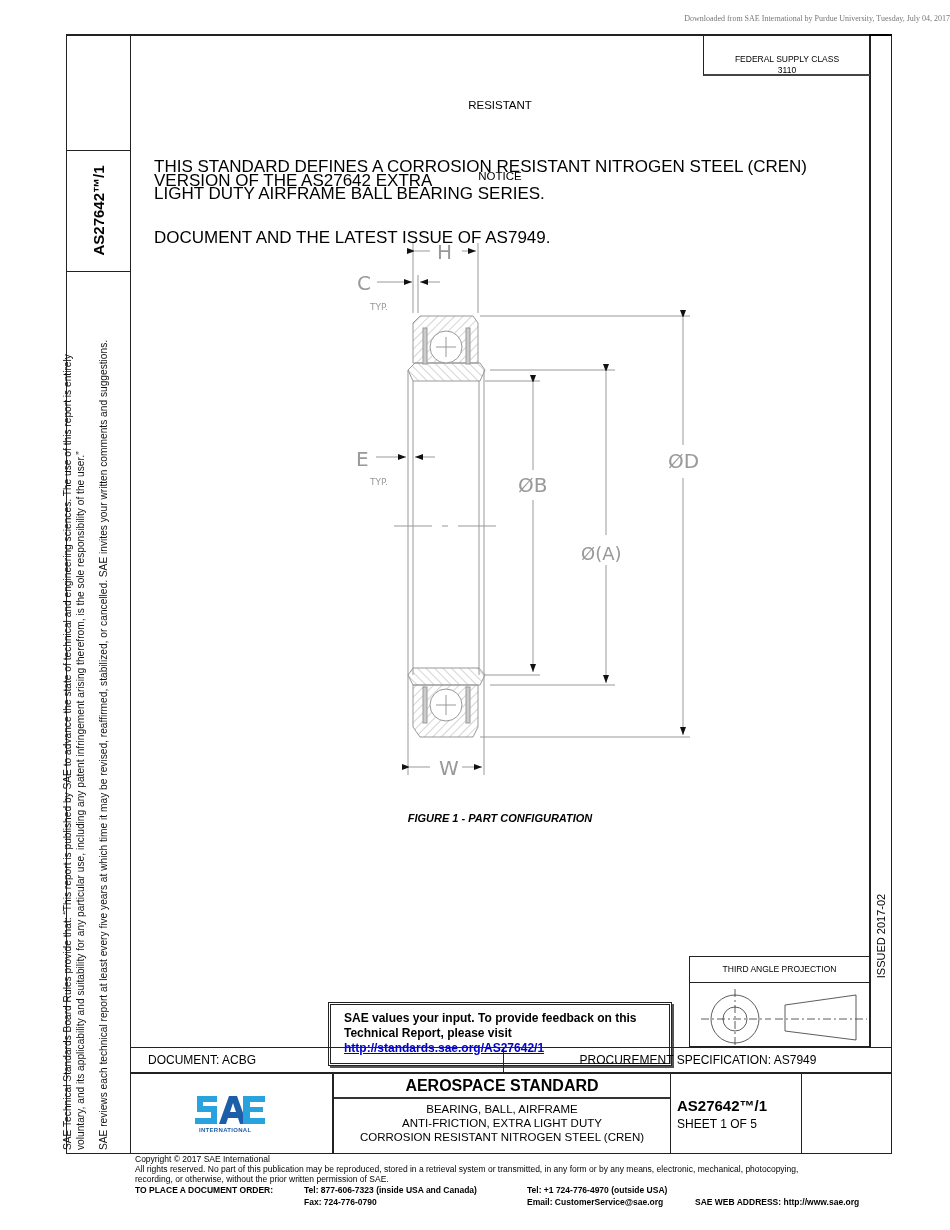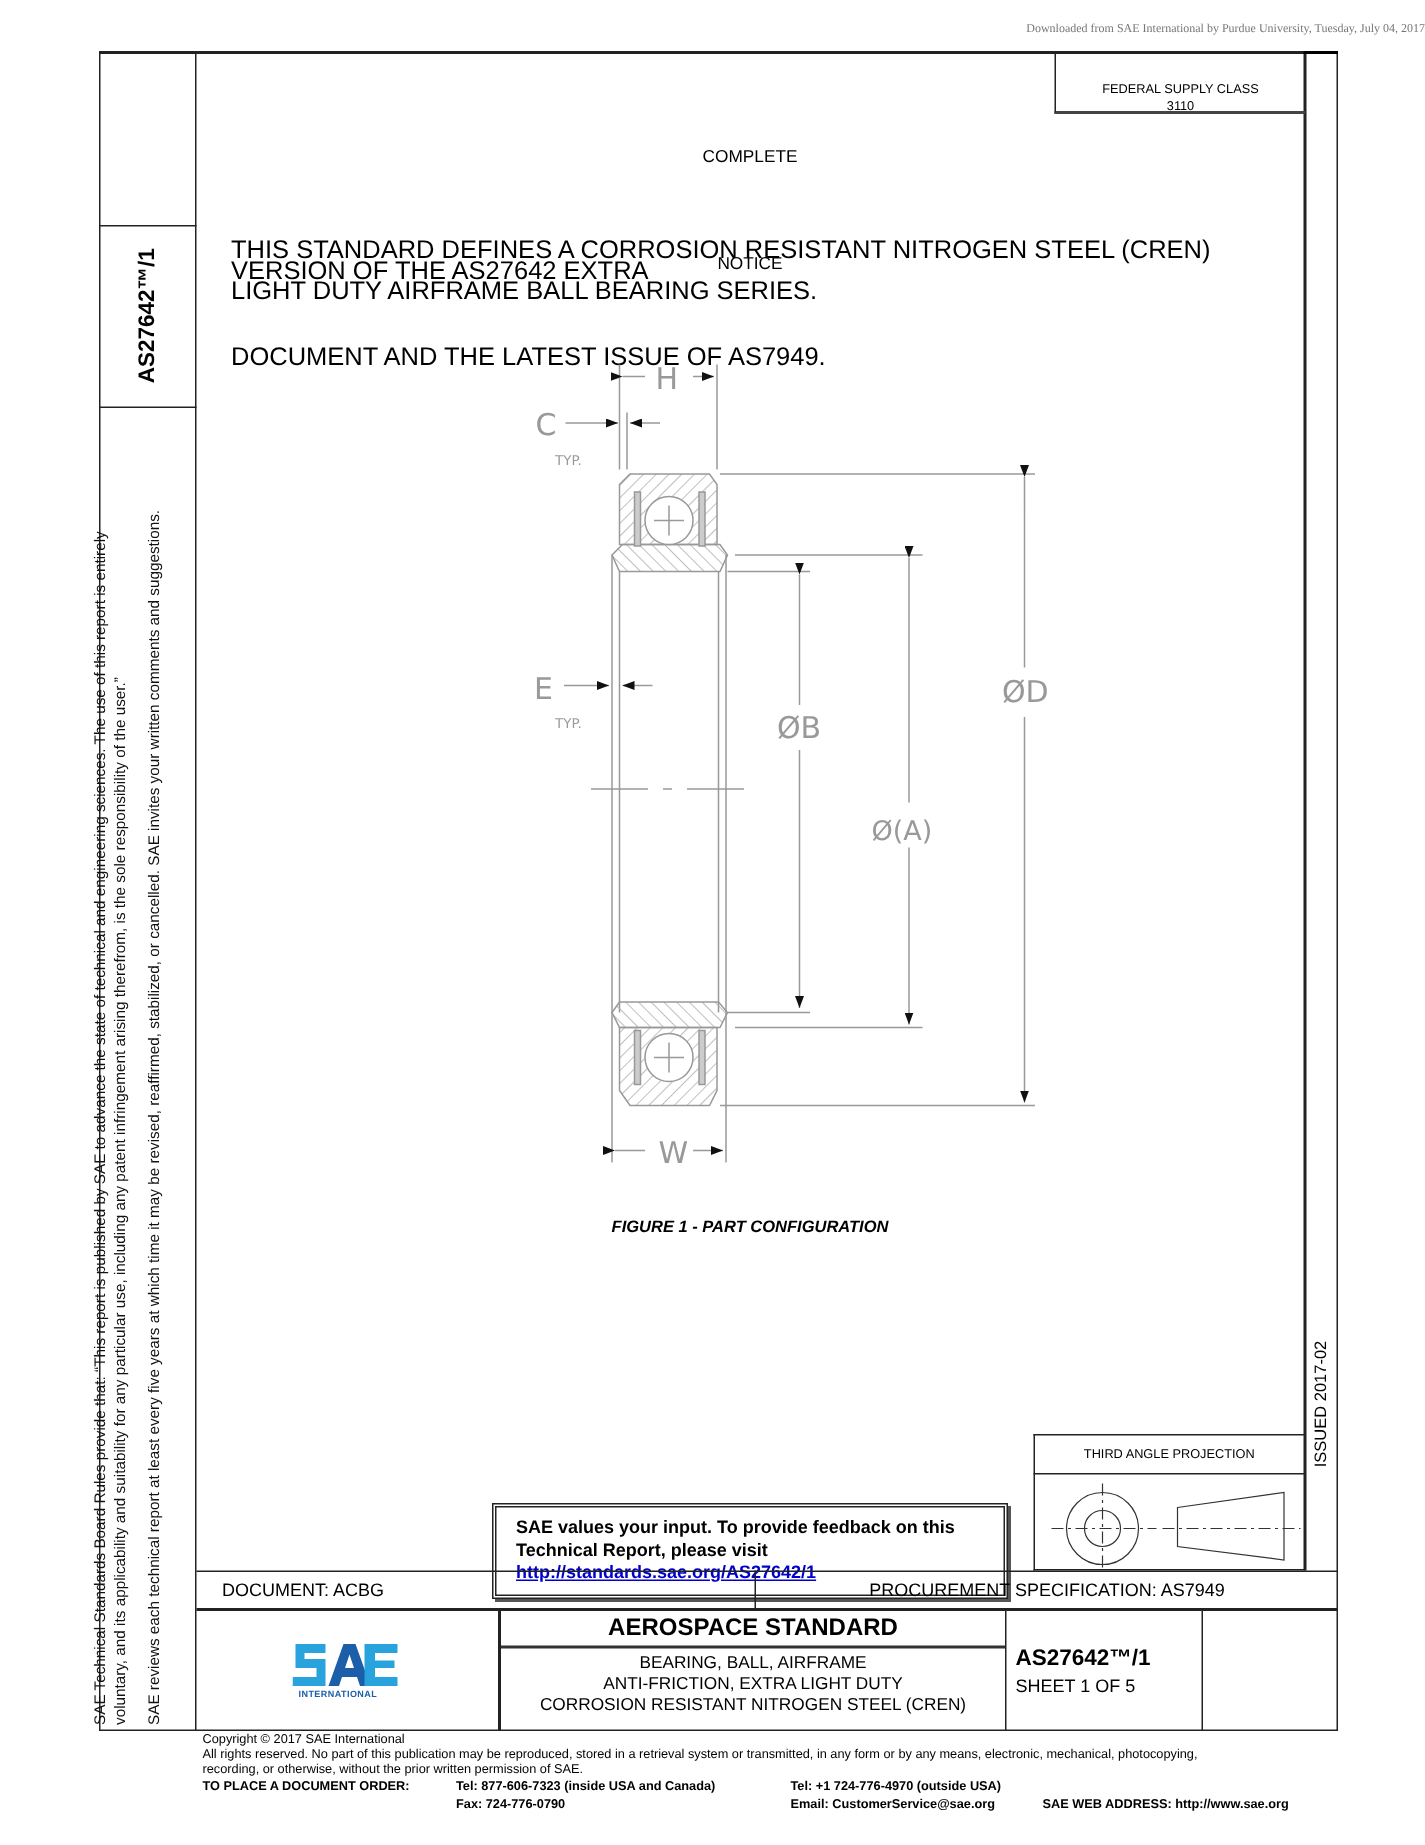--- a/index.html
+++ b/index.html
@@ -56,21 +56,21 @@
 <div class="abs docnum-box"></div>
 <div class="abs docnum-text">
     <span>AS27642™/1</span>
   </div>
 
 <div class="abs fsc-box">
   <div>FEDERAL SUPPLY CLASS</div>
   <div>3110</div>
 </div>
 
-<div class="abs h-center" style="top:99px;">COMPLETE</div>
+<div class="abs h-center" style="top:99px;">RESISTANT</div>
 <div class="abs para" style="top:128px;">
   <div>THIS STANDARD DEFINES A CORROSION RESISTANT NITROGEN STEEL (CREN) VERSION OF THE AS27642 EXTRA</div>
   <div>LIGHT DUTY AIRFRAME BALL BEARING SERIES.</div>
 </div>
 <div class="abs h-center" style="top:170px;">NOTICE</div>
 <div class="abs para" style="top:199px;">
   <div>DOCUMENT AND THE LATEST ISSUE OF AS7949.</div>
 </div>
 
 <svg class="abs" style="left:340px;top:235px;" width="380" height="560" viewBox="0 0 380 560">

